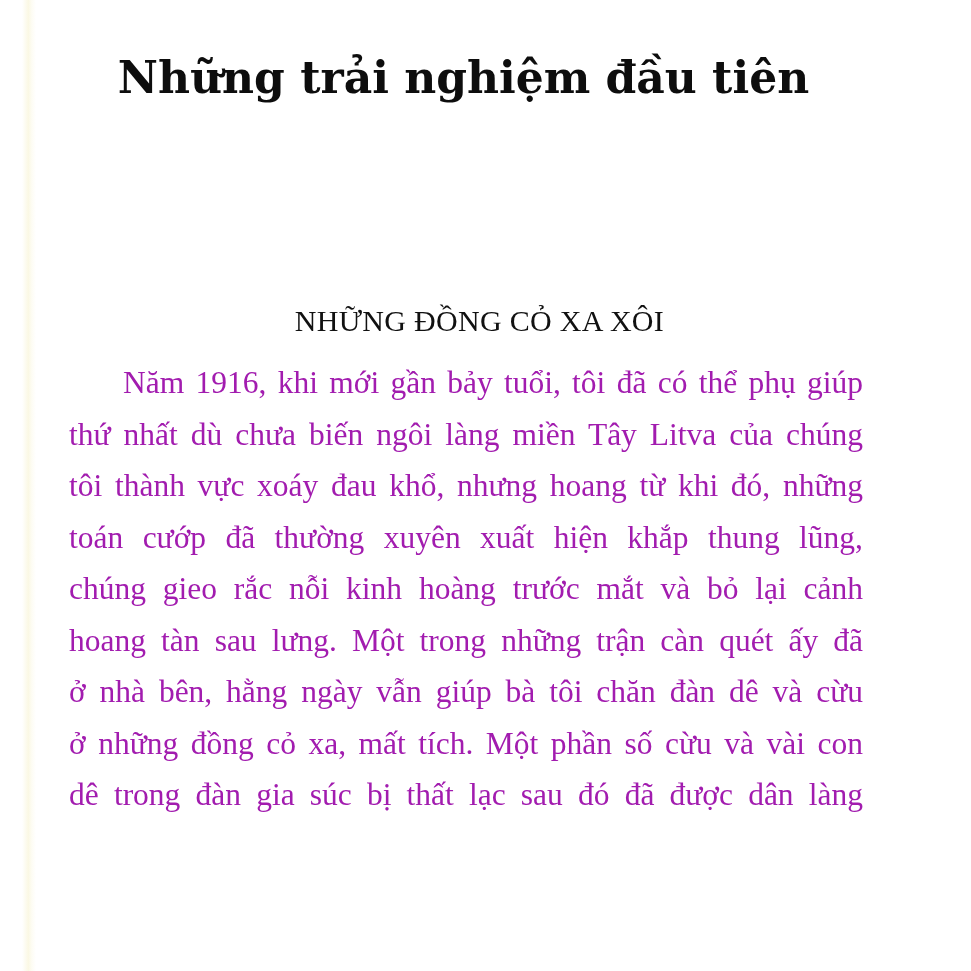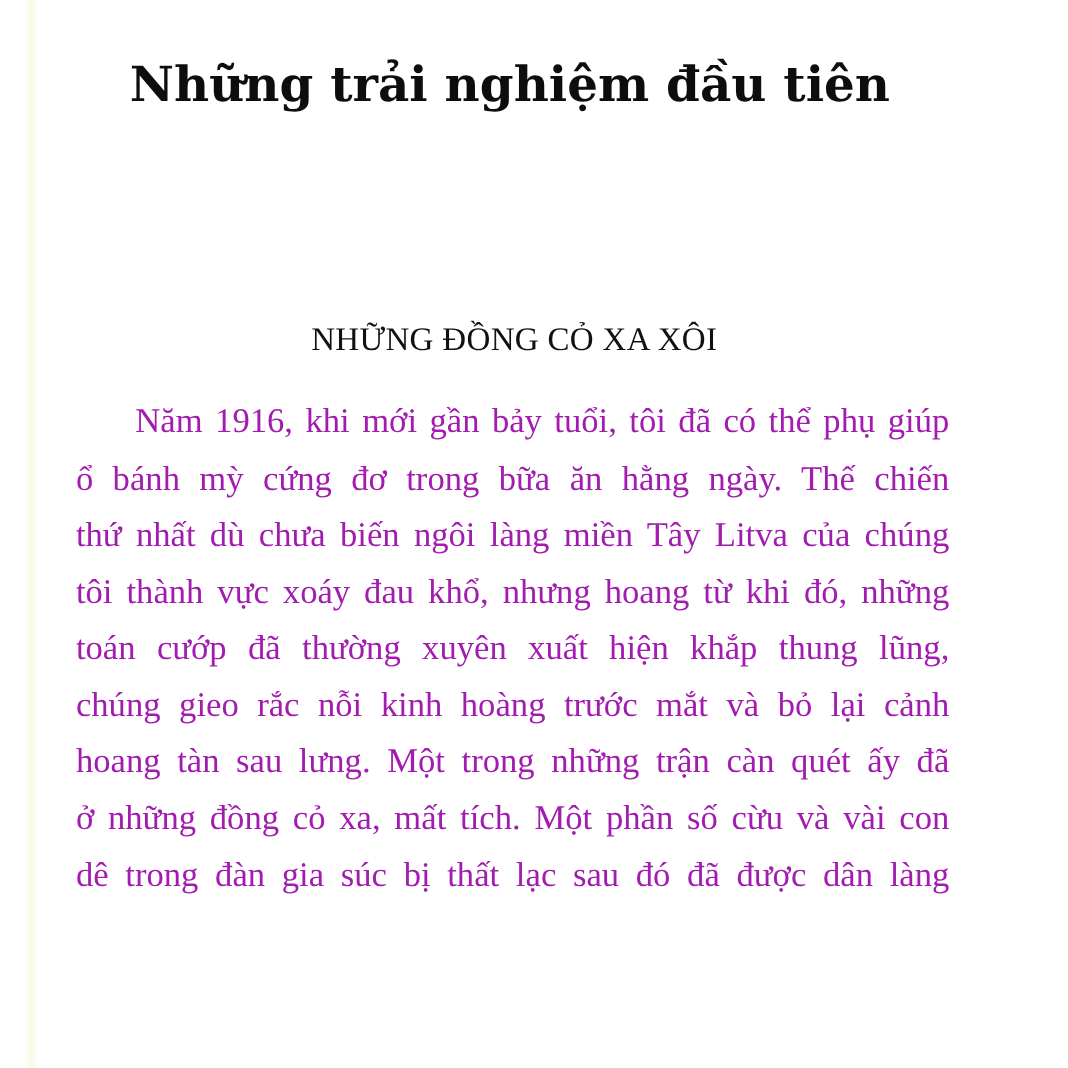--- a/index.html
+++ b/index.html
@@ -42,21 +42,21 @@
     .section-title {
       position: absolute;
       left: 0;
       top: 283px;
       width: 927px;
       text-align: center;
       font-family: "Liberation Serif", "DejaVu Serif", serif;
       font-weight: normal;
       font-size: 30px;
       color: #111111;
-      margin: 4px;
+      margin: 16px;
       line-height: 44px;
       letter-spacing: 0.3px;
     }
     .body-text {
       position: absolute;
       left: 69px;
       top: 357px;
       width: 794px;
       margin: 0;
     }
@@ -80,22 +80,22 @@
 
 <div class="page">
   <div class="page-edge"></div>
 
   <h1 class="chapter-title">Những trải nghiệm đầu tiên</h1>
 
   <h2 class="section-title">NHỮNG ĐỒNG CỎ XA XÔI</h2>
 
   <div class="body-text">
     <span class="line first">Năm 1916, khi mới gần bảy tuổi, tôi đã có thể phụ giúp</span>
-    <span class="line">ổ bánh mỳ cứng đơ trong bữa ăn hằng ngày. Thế chiến</span>
     <span class="line">thứ nhất dù chưa biến ngôi làng miền Tây Litva của chúng</span>
     <span class="line">tôi thành vực xoáy đau khổ, nhưng hoang từ khi đó, những</span>
     <span class="line">toán cướp đã thường xuyên xuất hiện khắp thung lũng,</span>
     <span class="line">chúng gieo rắc nỗi kinh hoàng trước mắt và bỏ lại cảnh</span>
     <span class="line">hoang tàn sau lưng. Một trong những trận càn quét ấy đã</span>
+    <span class="line">ở nhà bên, hằng ngày vẫn giúp bà tôi chăn đàn dê và cừu</span>
     <span class="line">ở những đồng cỏ xa, mất tích. Một phần số cừu và vài con</span>
     <span class="line">dê trong đàn gia súc bị thất lạc sau đó đã được dân làng</span>
   </div>
 </div>
 
 </body></html>

